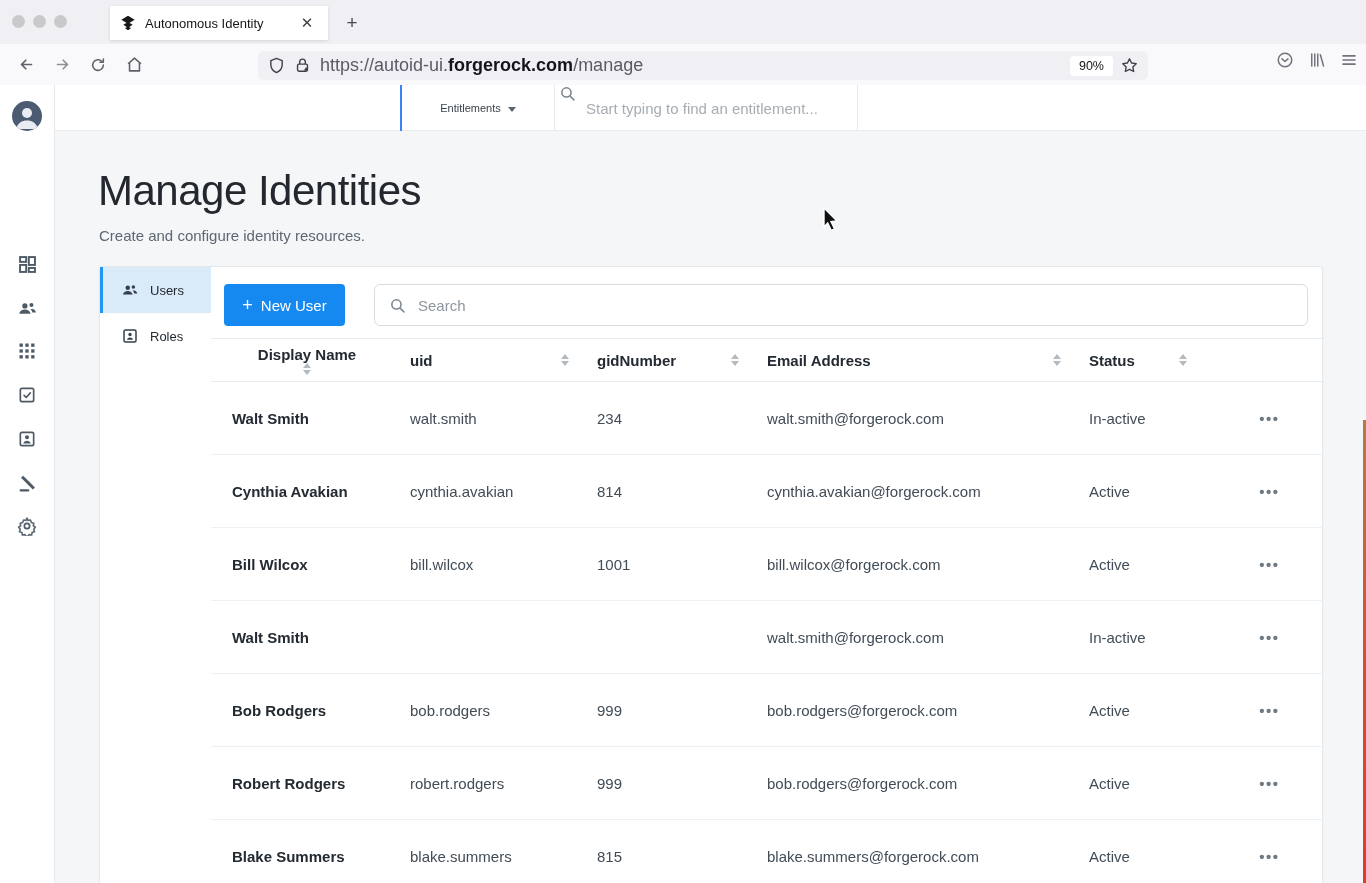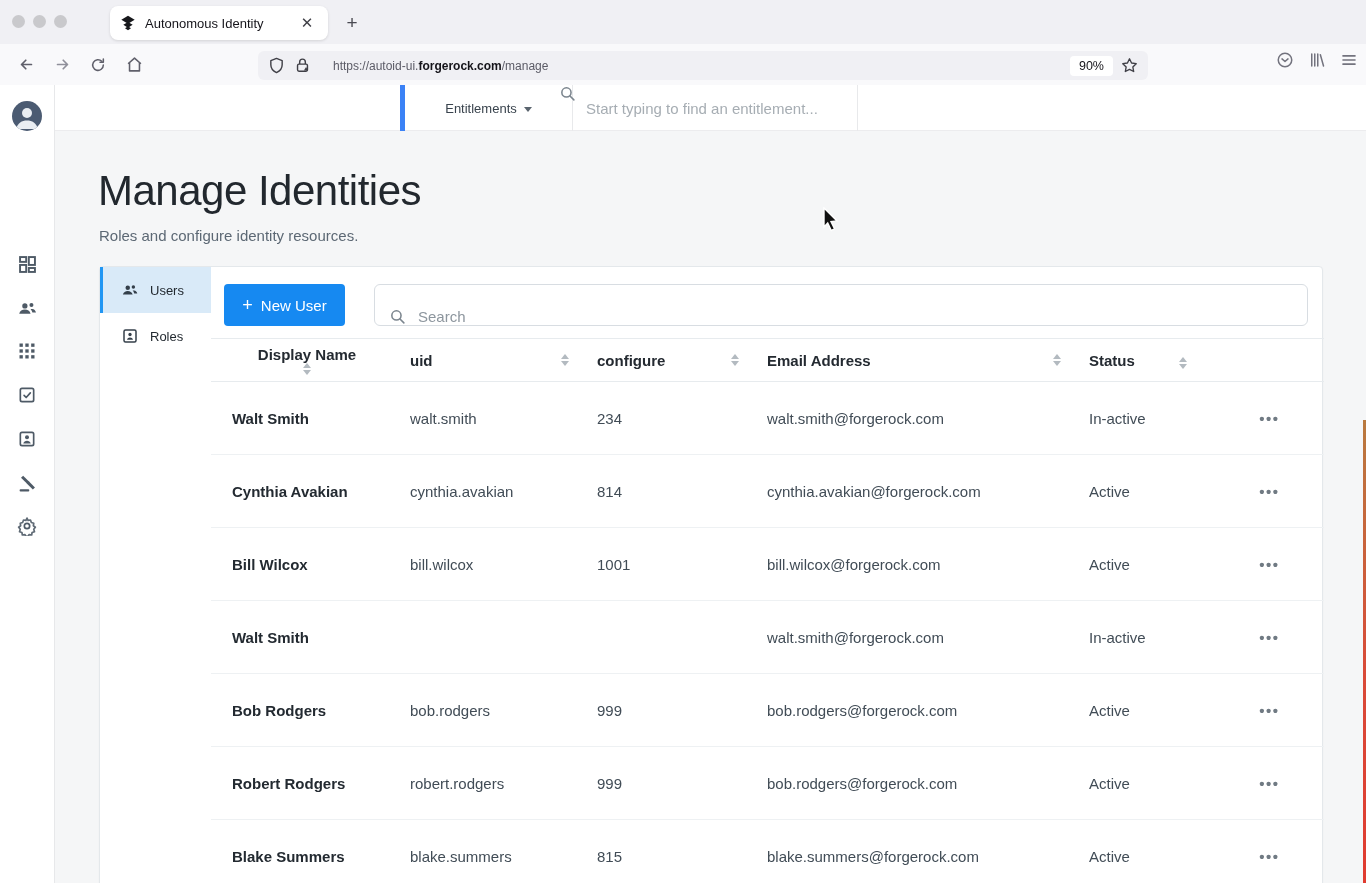--- a/index.html
+++ b/index.html
@@ -4,44 +4,44 @@
 <style>
   * { margin:0; padding:0; box-sizing:border-box; }
   html,body { width:1366px; height:883px; overflow:hidden; }
   body { font-family:"Liberation Sans","DejaVu Sans",sans-serif; background:#f5f6f7; position:relative; }
   svg { display:block; }
 
   
   .tabbar { position:absolute; left:0; top:0; width:1366px; height:44px; background:#f0f0f4; }
   .traffic { position:absolute; top:15px; width:13px; height:13px; border-radius:50%; background:#c9c9cc; }
   .t1{left:12px} .t2{left:33px} .t3{left:54px}
-  .tab { position:absolute; left:110px; top:6px; width:218px; height:34px; background:#ffffff; border-radius:8px;
+  .tab { position:absolute; left:110px; top:6px; width:218px; height:34px; background:#ffffff; border-radius:0;
          box-shadow:0 1px 3px rgba(0,0,0,.12); display:flex; align-items:center; padding:0 10px; }
   .tab-title { font-size:13px; color:#15141a; margin-left:9px; flex:1; white-space:nowrap; overflow:hidden; }
   .tab-close { color:#3f3f46; font-size:15px; width:22px; height:22px; display:flex; align-items:center; justify-content:center; border-radius:4px; }
   .newtab-btn { position:absolute; left:340px; top:11px; width:24px; height:24px; color:#4a4a52; font-size:19px; font-weight:300;
                 display:flex; align-items:center; justify-content:center; }
 
   .toolbar { position:absolute; left:0; top:44px; width:1366px; height:42px; background:#f9f9fb; border-bottom:1px solid #e0e0e6;
              display:flex; align-items:center; }
   .nav-ic { width:28px; height:28px; display:flex; align-items:center; justify-content:center; border-radius:4px; }
   .urlbar { position:absolute; left:258px; top:7px; width:890px; height:29px; background:#f0f0f4; border-radius:6px;
             display:flex; align-items:center; padding:0 6px; }
-  .url-text { font-size:12px; color:#5b5b66; margin-left:22px; flex:1; white-space:nowrap; overflow:hidden; }
+  .url-text { font-size:18px; color:#5b5b66; margin-left:9px; flex:1; white-space:nowrap; overflow:hidden; }
   .url-text b { color:#15141a; font-weight:600; }
   .zoom-pill { background:#ffffff; border-radius:4px; font-size:12.5px; color:#15141a; padding:3px 9px; margin-right:8px; }
   .tb-right { position:absolute; right:8px; top:7px; display:flex; align-items:center; gap:14px; }
 
   
   .sidebar { position:absolute; left:0; top:85px; width:55px; height:798px; background:#ffffff; border-right:1px solid #e7e8ea; }
   .avatar { position:absolute; left:12px; top:16px; width:30px; height:30px; border-radius:50%; background:#4b5b72; overflow:hidden; }
   .side-ic { position:absolute; left:17px; width:21px; height:21px; color:#4e5a66; }
   .appbar { position:absolute; left:55px; top:85px; width:1311px; height:46px; background:#ffffff; border-bottom:1px solid #ececee; }
-  .ctx-dd { position:absolute; left:345px; top:0; height:46px; width:173px; border-left:5px solid #3b82f6; border-right:1px solid #e8e9eb;
-            display:flex; align-items:center; justify-content:center; gap:7px; font-size:13px; color:#39434d; }
+  .ctx-dd { position:absolute; left:345px; top:0; height:46px; width:155px; border-left:2px solid #3b82f6; border-right:1px solid #e8e9eb;
+            display:flex; align-items:center; justify-content:center; gap:7px; font-size:11px; color:#39434d; }
   .caret { width:0; height:0; border-left:4.5px solid transparent; border-right:4.5px solid transparent; border-top:5px solid #5a646e; margin-top:2px; }
   .ent-search { position:absolute; left:490px; top:0; height:46px; width:313px; border-right:1px solid #e8e9eb;
                 display:flex; padding-left:14px; gap:10px; }
   .ent-search input { border:none; outline:none; font-size:15px; color:#39434d; width:260px; background:transparent; font-family:inherit; }
   .ent-search input::placeholder { color:#a6adb3; }
 
   
   .main { position:absolute; left:55px; top:131px; width:1311px; height:752px; background:#f5f6f7; }
   .page-title { position:absolute; left:43px; top:36px; font-size:42px; font-weight:300; color:#22282e; letter-spacing:-.5px; }
   .page-sub { position:absolute; left:44px; top:96px; font-size:15px; color:#5c6874; }
@@ -51,31 +51,31 @@
   .vtab { position:absolute; left:0; width:111px; height:46px; display:flex; align-items:center; gap:11px; padding-left:21px;
           font-size:13px; color:#232a31; cursor:pointer; }
   .vtab .ic { color:#343f4a; }
   .vtab.active { background:#d9eaf8; border-left:3px solid #2196f3; padding-left:18px; }
   .vtab.roles { top:46px; }
 
   .panel-toolbar { position:absolute; left:111px; top:0; width:1112px; height:64px; }
   .btn-new { position:absolute; left:13px; top:17px; width:121px; height:42px; background:#1689f1; border:none; border-radius:4px;
              color:#ffffff; font-size:15px; font-family:inherit; display:flex; align-items:center; justify-content:center; gap:8px; cursor:pointer; }
   .tbl-search { position:absolute; left:163px; top:17px; width:934px; height:42px; border:1px solid #d8dde2; border-radius:6px;
-                display:flex; align-items:flex-end; padding-left:14px; gap:12px; background:#ffffff; }
+                display:flex; align-items:center; padding-left:14px; gap:12px; background:#ffffff; }
   .tbl-search input { border:none; outline:none; font-size:15px; width:860px; color:#39434d; background:transparent; font-family:inherit; }
   .tbl-search input::placeholder { color:#8d969e; }
 
   .table { position:absolute; left:111px; top:71px; width:1113px; }
   .thead { display:flex; align-items:center; height:44px; border-top:1px solid #e7ebee; border-bottom:1px solid #e7ebee; }
   .th { display:flex; align-items:center; justify-content:space-between; font-size:15px; font-weight:700; color:#242a31; padding-right:28px; }
   .trow { display:flex; align-items:center; height:73px; border-bottom:1px solid #eef1f3; font-size:15px; color:#414c56; }
   .trow:last-child { border-bottom:none; }
   .td { overflow:hidden; white-space:nowrap; }
-  .c1 { width:199px; padding-left:21px;flex-direction:column; } .c2 { width:187px; } .c3 { width:170px; } .c4 { width:322px;gap:36px; } .c5 { width:126px;align-items:flex-end; }
+  .c1 { width:199px; padding-left:21px;flex-direction:column; } .c2 { width:187px; } .c3 { width:170px; } .c4 { width:322px;gap:36px; } .c5 { width:126px; }
   .c6 { flex:1; display:flex; justify-content:center; }
   .trow .c1 { font-weight:700; color:#232a31; }
   .dots { color:#707a83; font-size:15px; letter-spacing:1.5px; font-weight:700; cursor:pointer; }
   .sort { display:inline-flex; flex-direction:column; gap:2px; }
   .sort i { width:0; height:0; border-left:4.5px solid transparent; border-right:4.5px solid transparent; display:block; }
   .sort .up { border-bottom:5px solid #b3bac0; }
   .sort .dn { border-top:5px solid #b3bac0; }
 
   .red-strip { position:absolute; right:0; top:420px; width:3px; height:463px;
                background:linear-gradient(#b97a3f,#d94a38 55%,#e03b30); }
@@ -246,21 +246,21 @@
           <circle cx="10.5" cy="10.5" r="6.5"></circle>
           <path d="M15.5 15.5L21 21"></path>
         </svg>
     </span>
     <input type="text" placeholder="Start typing to find an entitlement..." style="">
   </div>
 </div>
 
 <div class="main">
   <div class="page-title">Manage Identities</div>
-  <div class="page-sub">Roles and configure identity resources.</div>
+  <div class="page-sub">Create and configure identity resources.</div>
 
   <div class="card">
     <div class="vtab active" style="top:0">
       <span class="ic">
         <svg width="18" height="18" viewBox="0 0 24 24" fill="currentColor">
             <circle cx="9" cy="9" r="3"></circle>
             <path d="M2.5 18c.8-3.2 3.4-4.8 6.5-4.8s5.7 1.6 6.5 4.8z"></path>
             <circle cx="16.5" cy="8" r="2.3"></circle>
             <path d="M17.5 12.6c2.2.3 3.7 1.7 4.2 4h-4.1c-.3-1.6-1-2.9-2.1-3.8.7-.2 1.3-.2 2-.2z"></path>
           </svg>
@@ -304,21 +304,21 @@
             </span>
           </div>
         <div class="th c2">
             <span>uid</span>
             <span class="sort">
               <i class="up"></i>
               <i class="dn"></i>
             </span>
           </div>
         <div class="th c3">
-            <span>configure</span>
+            <span>gidNumber</span>
             <span class="sort">
               <i class="up"></i>
               <i class="dn"></i>
             </span>
           </div>
         <div class="th c4">
             <span>Email Address</span>
             <span class="sort">
               <i class="up"></i>
               <i class="dn"></i>

